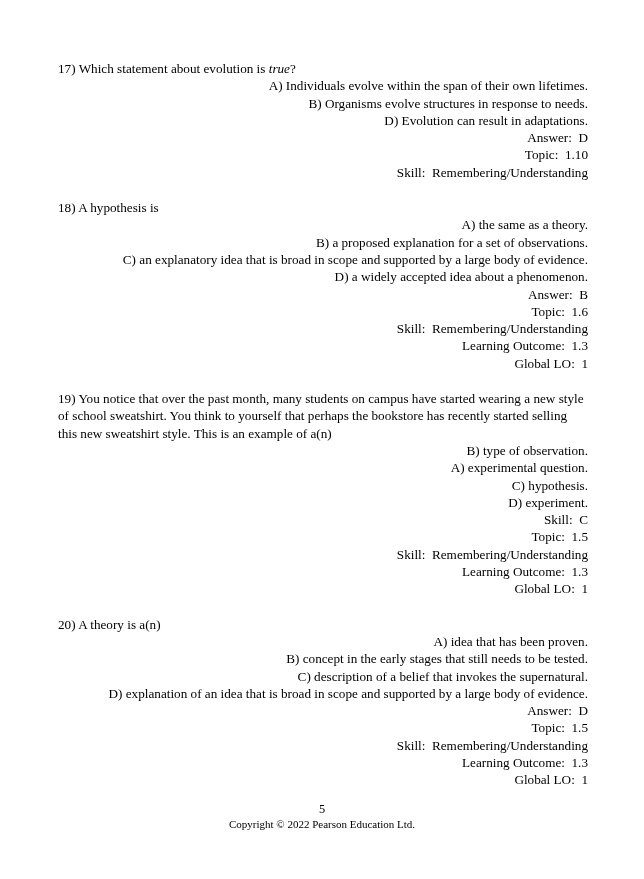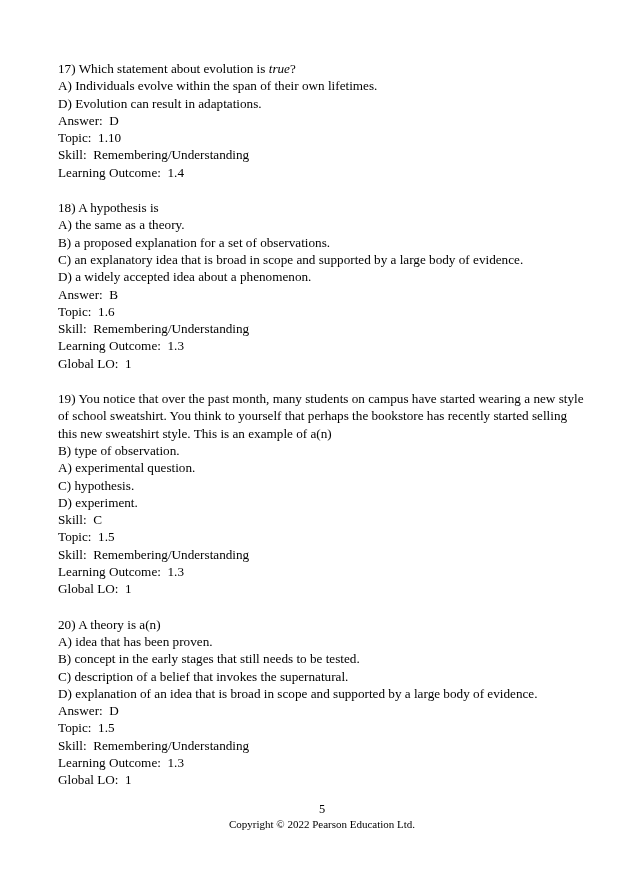--- a/index.html
+++ b/index.html
@@ -28,21 +28,21 @@
     top: 60px;
     width: 530px;
   }
   .qblock {
     margin-bottom: 18px;
   }
   .line {
     font-size: 13.2px;
     line-height: 17.3px;
     white-space: pre-wrap;
-    text-align: left;
+    text-align: right;
   }
   .stem {
     font-size: 13.2px;
     line-height: 17.3px;
     text-align: left;
     white-space: pre-wrap;
   }
   .stem em, .line em {
     font-style: italic;
   }
@@ -64,25 +64,25 @@
 </style>
 </head>
 <body>
 
 <div class="page">
   <div class="content">
 
     <div class="qblock">
       <div class="stem"><span>17) Which statement about evolution is </span><em>true</em><span>?</span></div>
       <div class="line">A) Individuals evolve within the span of their own lifetimes.</div>
+      <div class="line">B) Organisms evolve structures in response to needs.</div>
       <div class="line">D) Evolution can result in adaptations.</div>
       <div class="line">Answer:  D</div>
       <div class="line">Topic:  1.10</div>
       <div class="line">Skill:  Remembering/Understanding</div>
-      <div class="line">Learning Outcome:  1.4</div>
     </div>
 
     <div class="qblock">
       <div class="stem"><span>18) A hypothesis is</span><em></em><span></span></div>
       <div class="line">A) the same as a theory.</div>
       <div class="line">B) a proposed explanation for a set of observations.</div>
       <div class="line">C) an explanatory idea that is broad in scope and supported by a large body of evidence.</div>
       <div class="line">D) a widely accepted idea about a phenomenon.</div>
       <div class="line">Answer:  B</div>
       <div class="line">Topic:  1.6</div>

